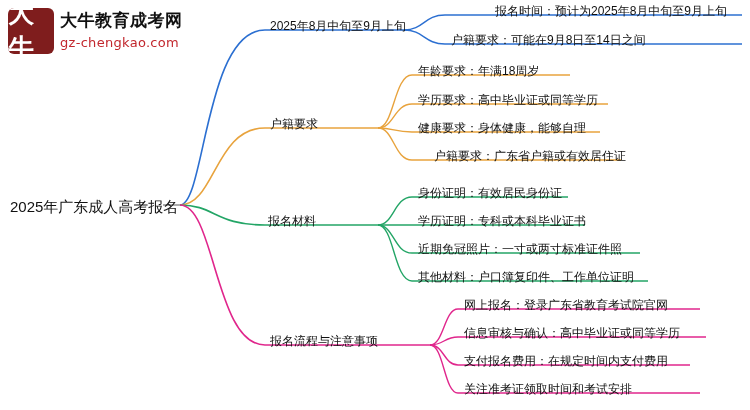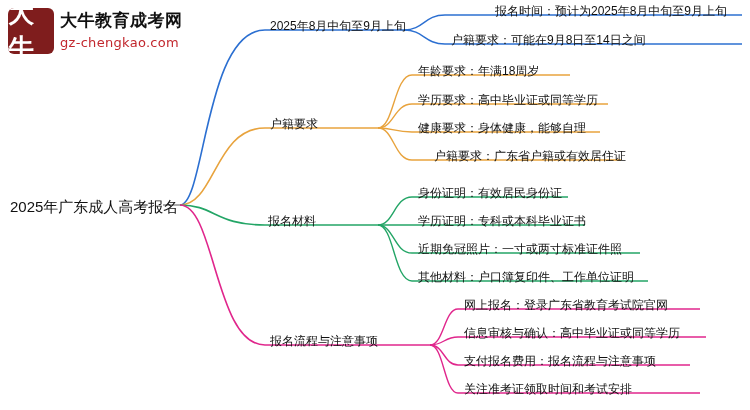--- a/index.html
+++ b/index.html
@@ -165,16 +165,16 @@
 
   <div class="node b1" style="left:256px; top:213px;margin-left:8px;">报名材料</div>
   <div class="node leaf" style="left:414px; top:185px;">身份证明：有效居民身份证</div>
   <div class="node leaf" style="left:414px; top:213px;">学历证明：专科或本科毕业证书</div>
   <div class="node leaf" style="left:414px; top:241px;">近期免冠照片：一寸或两寸标准证件照</div>
   <div class="node leaf" style="left:414px; top:269px;">其他材料：户口簿复印件、工作单位证明</div>
 
   <div class="node b1" style="left:266px; top:333px;">报名流程与注意事项</div>
   <div class="node leaf" style="left:460px; top:297px;">网上报名：登录广东省教育考试院官网</div>
   <div class="node leaf" style="left:460px; top:325px;">信息审核与确认：高中毕业证或同等学历</div>
-  <div class="node leaf" style="left:460px; top:353px;">支付报名费用：报名流程与注意事项</div>
+  <div class="node leaf" style="left:460px; top:353px;">支付报名费用：在规定时间内支付费用</div>
   <div class="node leaf" style="left:460px; top:381px;">关注准考证领取时间和考试安排</div>
 
 </div>
 
 </body></html>

